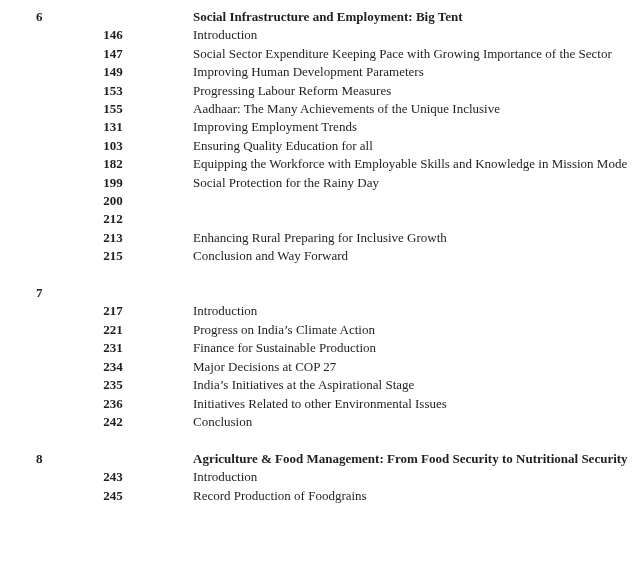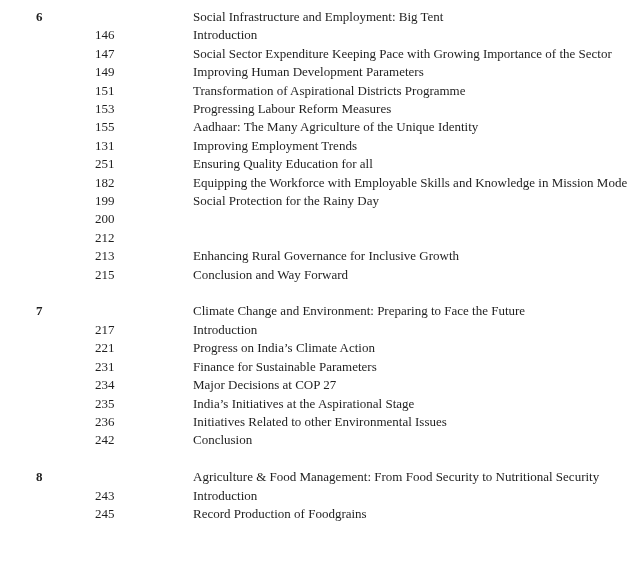--- a/index.html
+++ b/index.html
@@ -32,28 +32,28 @@
   }
   .chapter-col {
     width: 59px;
     flex: 0 0 59px;
     font-weight: bold;
     text-align: left;
   }
   .page-col {
     width: 36px;
     flex: 0 0 36px;
-    text-align: left;
-    font-weight: normal;
+    text-align: center;
+    font-weight: bold;
   }
   .title-col {
     margin-left: 62px;
   }
   .heading-row .title-col {
-    font-weight: normal;
+    font-weight: bold;
   }
 </style>
 </head>
 <body style="background: rgb(255, 255, 255); color: rgb(31, 31, 31);">
 
 <main class="toc" id="toc">
     <section class="toc-section">
       <div class="row heading-row">
         <span class="chapter-col">6</span>
         <span class="page-col"></span>
@@ -69,41 +69,36 @@
         <span class="page-col">147</span>
         <span class="title-col">Social Sector Expenditure Keeping Pace with Growing Importance of the Sector</span>
       </div>
       <div class="row entry-row">
         <span class="chapter-col"></span>
         <span class="page-col">149</span>
         <span class="title-col">Improving Human Development Parameters</span>
       </div>
       <div class="row entry-row">
         <span class="chapter-col"></span>
-        <span class="page-col">151</span>
-        <span class="title-col">Transformation of Aspirational Districts Programme</span>
-      </div>
-      <div class="row entry-row">
-        <span class="chapter-col"></span>
         <span class="page-col">153</span>
         <span class="title-col">Progressing Labour Reform Measures</span>
       </div>
       <div class="row entry-row">
         <span class="chapter-col"></span>
         <span class="page-col">155</span>
-        <span class="title-col">Aadhaar: The Many Agriculture of the Unique Identity</span>
+        <span class="title-col">Aadhaar: The Many Achievements of the Unique Inclusive</span>
       </div>
       <div class="row entry-row">
         <span class="chapter-col"></span>
         <span class="page-col">131</span>
         <span class="title-col">Improving Employment Trends</span>
       </div>
       <div class="row entry-row">
         <span class="chapter-col"></span>
-        <span class="page-col">251</span>
+        <span class="page-col">103</span>
         <span class="title-col">Ensuring Quality Education for all</span>
       </div>
       <div class="row entry-row">
         <span class="chapter-col"></span>
         <span class="page-col">182</span>
         <span class="title-col">Equipping the Workforce with Employable Skills and Knowledge in Mission Mode</span>
       </div>
       <div class="row entry-row">
         <span class="chapter-col"></span>
         <span class="page-col">199</span>
@@ -113,48 +108,47 @@
         <span class="chapter-col"></span>
         <span class="page-col">200</span>
       </div>
       <div class="row entry-row">
         <span class="chapter-col"></span>
         <span class="page-col">212</span>
       </div>
       <div class="row entry-row">
         <span class="chapter-col"></span>
         <span class="page-col">213</span>
-        <span class="title-col">Enhancing Rural Governance for Inclusive Growth</span>
+        <span class="title-col">Enhancing Rural Preparing for Inclusive Growth</span>
       </div>
       <div class="row entry-row">
         <span class="chapter-col"></span>
         <span class="page-col">215</span>
         <span class="title-col">Conclusion and Way Forward</span>
       </div>
     </section>
     <section class="toc-section">
       <div class="row heading-row">
         <span class="chapter-col">7</span>
         <span class="page-col"></span>
-        <span class="title-col">Climate Change and Environment: Preparing to Face the Future</span>
       </div>
       <div class="row entry-row">
         <span class="chapter-col"></span>
         <span class="page-col">217</span>
         <span class="title-col">Introduction</span>
       </div>
       <div class="row entry-row">
         <span class="chapter-col"></span>
         <span class="page-col">221</span>
         <span class="title-col">Progress on India’s Climate Action</span>
       </div>
       <div class="row entry-row">
         <span class="chapter-col"></span>
         <span class="page-col">231</span>
-        <span class="title-col">Finance for Sustainable Parameters</span>
+        <span class="title-col">Finance for Sustainable Production</span>
       </div>
       <div class="row entry-row">
         <span class="chapter-col"></span>
         <span class="page-col">234</span>
         <span class="title-col">Major Decisions at COP 27</span>
       </div>
       <div class="row entry-row">
         <span class="chapter-col"></span>
         <span class="page-col">235</span>
         <span class="title-col">India’s Initiatives at the Aspirational Stage</span>

